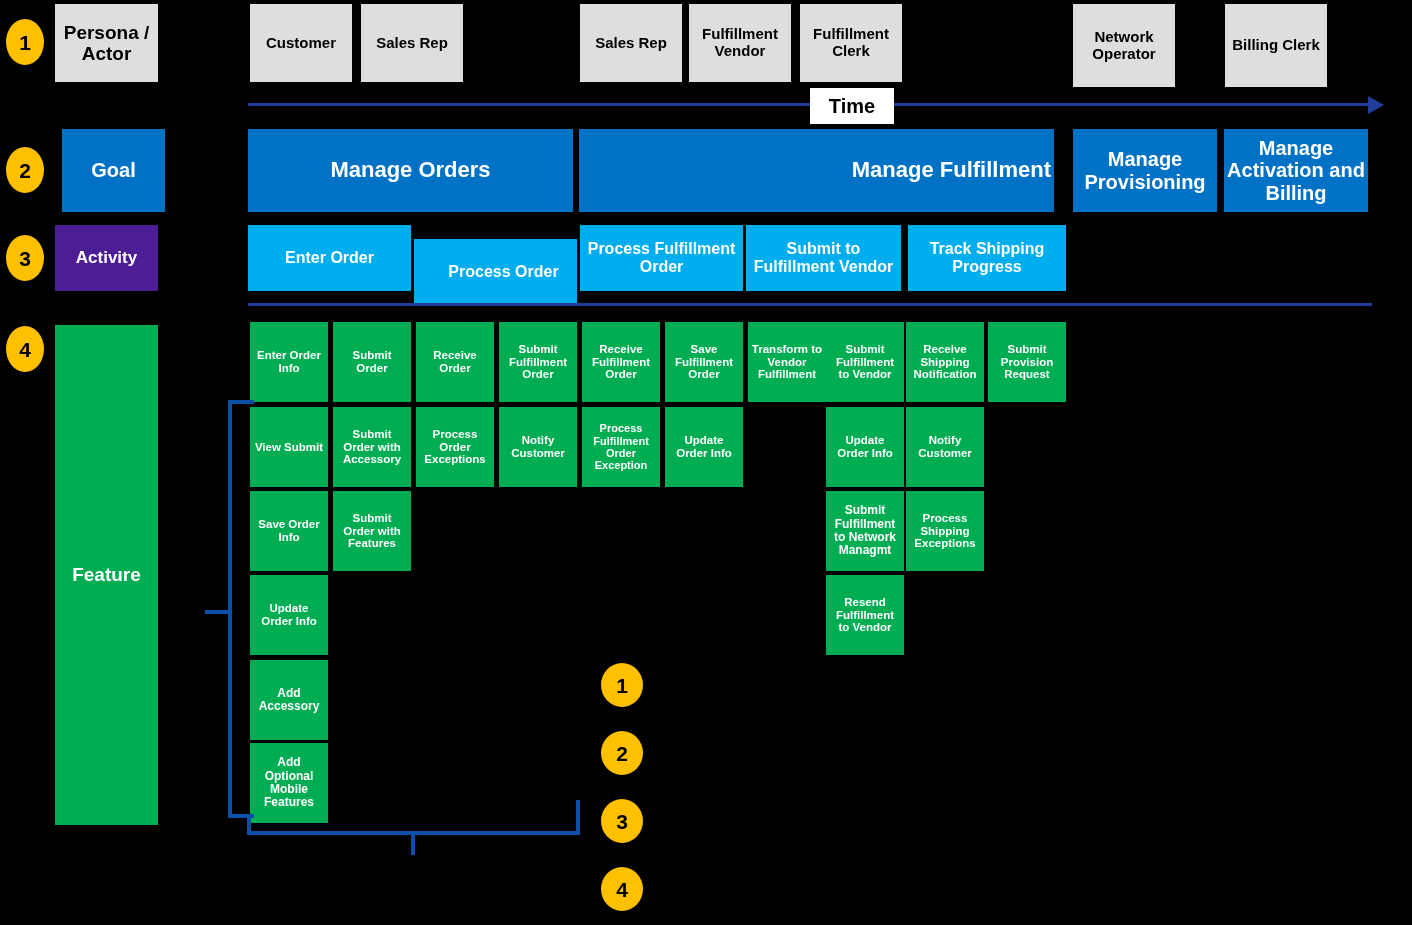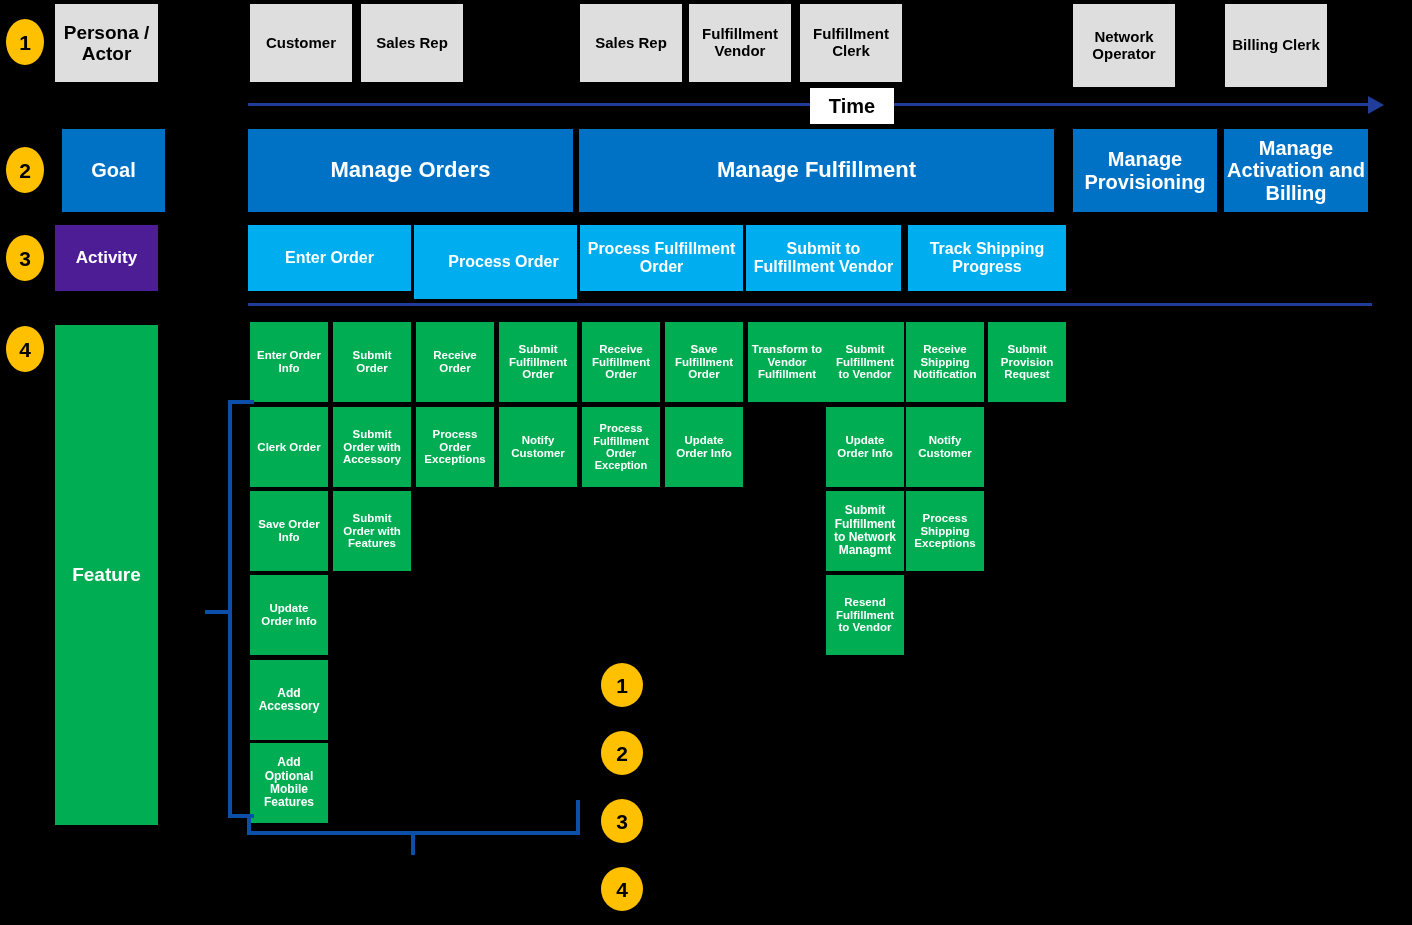--- a/index.html
+++ b/index.html
@@ -97,38 +97,38 @@
     <span>Time</span>
   </div>
 
   <div class="abs cell goal-label" style="left:62px;top:129px;width:103px;height:83px;">
     <span>Goal</span>
   </div>
 
   <div class="abs cell goal" style="left:248px;top:129px;width:325px;height:83px;font-size:22px;">
     <span>Manage Orders</span>
   </div>
-  <div class="abs cell goal" style="left:579px;top:129px;width:475px;height:83px;font-size:22px;">
+  <div class="abs cell goal" style="left:579px;top:129px;width:475px;height:83px;font-size:22px;justify-content:flex-end;">
     <span>Manage Fulfillment</span>
   </div>
   <div class="abs cell goal" style="left:1073px;top:129px;width:144px;height:83px;font-size:20px;">
     <span>Manage Provisioning</span>
   </div>
   <div class="abs cell goal" style="left:1224px;top:129px;width:144px;height:83px;font-size:20px;">
     <span>Manage Activation and Billing</span>
   </div>
 
   <div class="abs cell activity-label" style="left:55px;top:225px;width:103px;height:66px;">
     <span>Activity</span>
   </div>
 
   <div class="abs cell activity" style="left:248px;top:225px;width:163px;height:66px;">
     <span>Enter Order</span>
   </div>
-  <div class="abs cell activity" style="left:414px;top:225px;width:163px;height:74px;padding-left:19px;">
+  <div class="abs cell activity" style="left:414px;top:239px;width:163px;height:66px;padding-left:19px;">
     <span>Process Order</span>
   </div>
   <div class="abs cell activity" style="left:580px;top:225px;width:163px;height:66px;">
     <span>Process Fulfillment  Order</span>
   </div>
   <div class="abs cell activity" style="left:746px;top:225px;width:155px;height:66px;">
     <span>Submit to Fulfillment Vendor</span>
   </div>
   <div class="abs cell activity" style="left:908px;top:225px;width:158px;height:66px;">
     <span>Track Shipping Progress</span>
@@ -165,21 +165,21 @@
     <span>Submit Fulfillment to Vendor</span>
   </div>
   <div class="abs cell feature" style="left:906px;top:322px;width:78px;height:80px;">
     <span>Receive Shipping Notification</span>
   </div>
   <div class="abs cell feature" style="left:988px;top:322px;width:78px;height:80px;">
     <span>Submit Provision Request</span>
   </div>
 
   <div class="abs cell feature" style="left:250px;top:407px;width:78px;height:80px;">
-    <span>Clerk Order</span>
+    <span>View Submit</span>
   </div>
   <div class="abs cell feature" style="left:333px;top:407px;width:78px;height:80px;">
     <span>Submit Order with Accessory</span>
   </div>
   <div class="abs cell feature" style="left:416px;top:407px;width:78px;height:80px;">
     <span>Process Order Exceptions</span>
   </div>
   <div class="abs cell feature" style="left:499px;top:407px;width:78px;height:80px;">
     <span>Notify Customer</span>
   </div>

